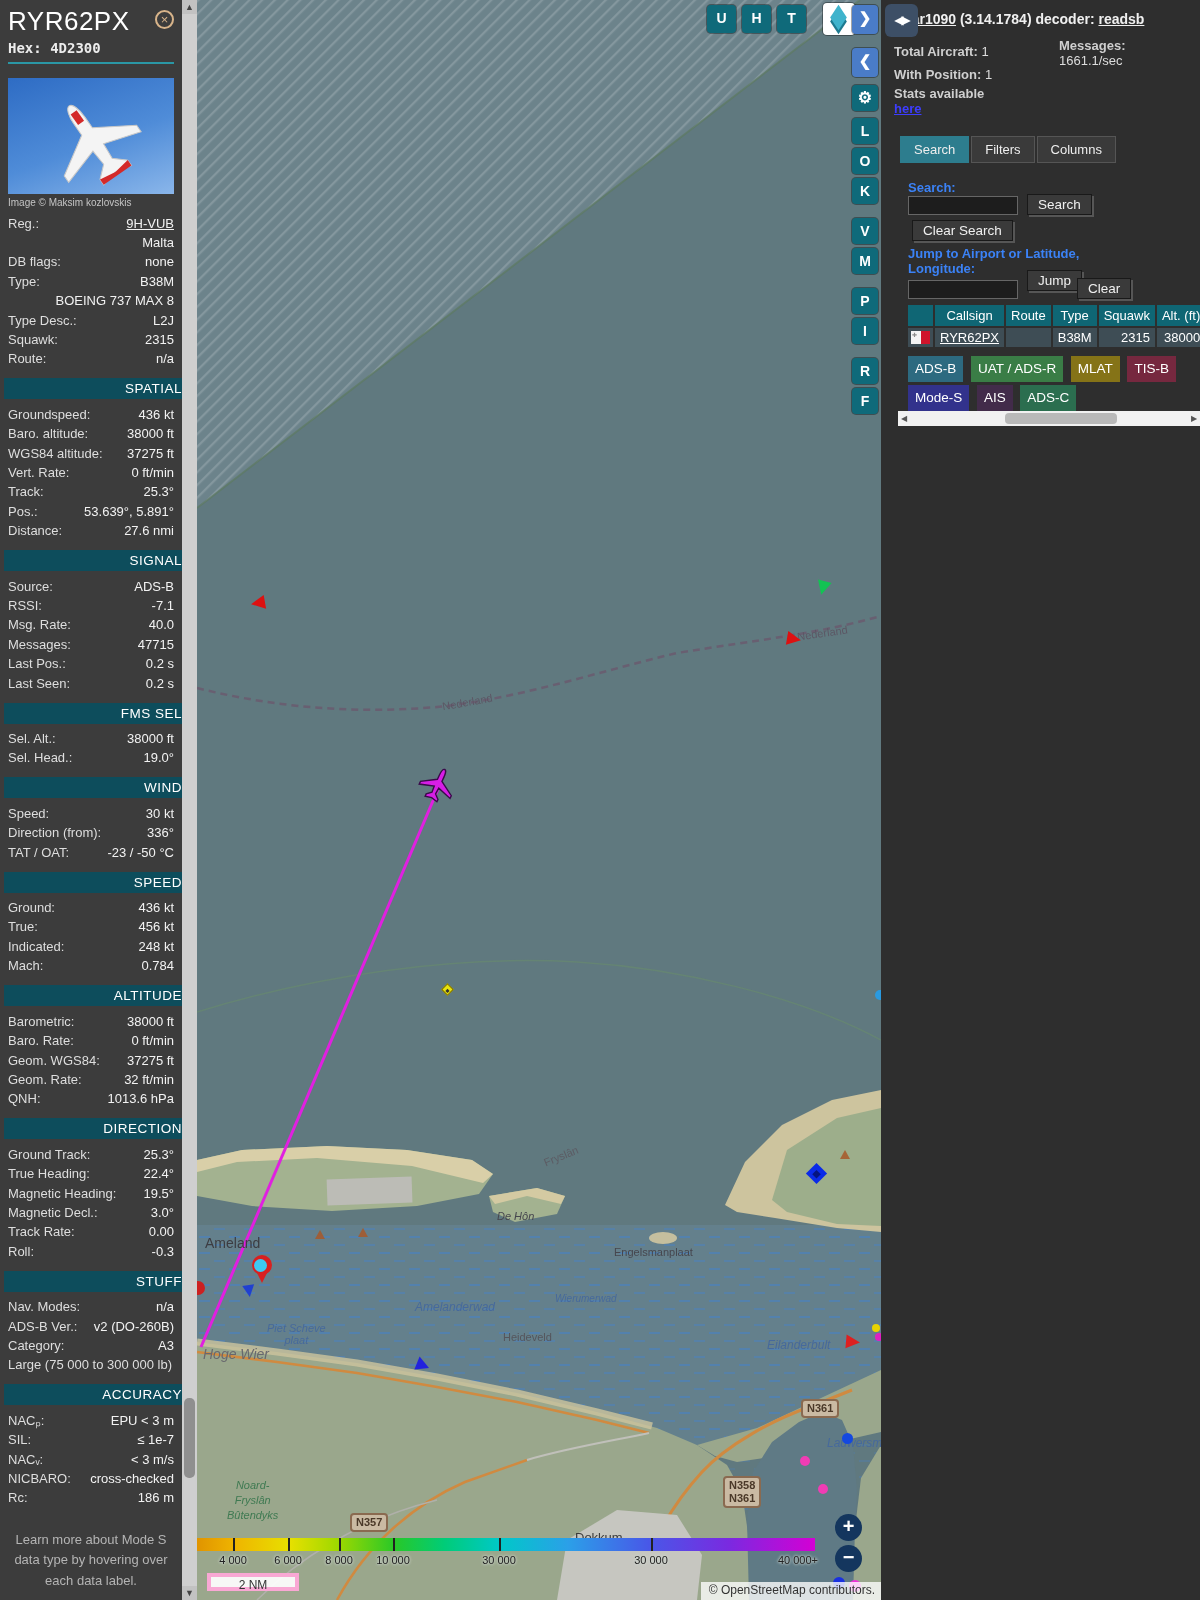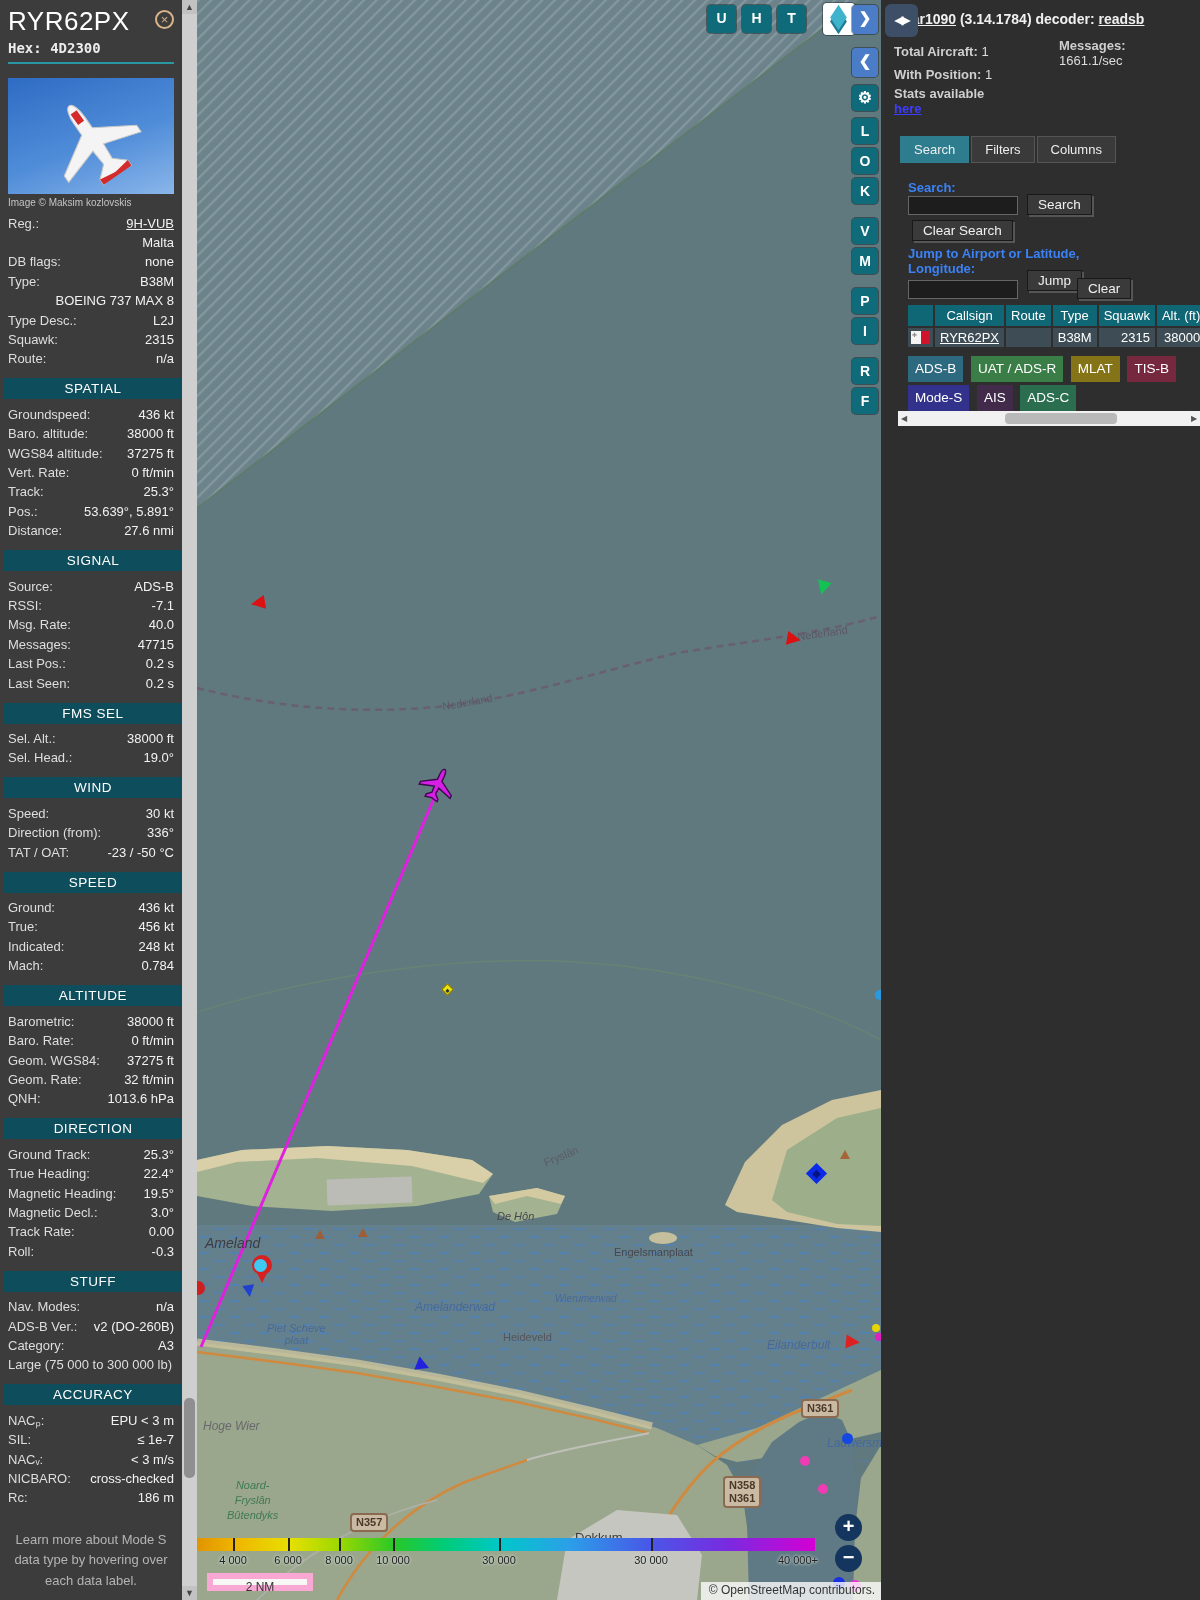--- a/index.html
+++ b/index.html
@@ -19,21 +19,21 @@
   #sb-hex { font-family:"DejaVu Sans Mono", monospace; font-weight:bold; font-size:14px; margin-top:3px; color:#ececec;}
   #sb-rule { border-bottom:2px solid #2a97a5; margin-top:6px; }
   #photo { position:relative; margin:14px 8px 0 8px; width:166px; height:116px;
            background:linear-gradient(160deg,#2e6cc4 0%, #4f8cd8 55%, #8ab6ea 100%); overflow:hidden;}
   #photo svg { position:absolute; left:10px; top:8px; }
   #photo-credit { font-size:10px; color:#c4c4c4; padding:3px 8px 6px 8px; }
   .srow { display:flex; justify-content:space-between; padding:1.5px 8px; line-height:16.4px; }
   .srow .lab { color:#dedede; white-space:nowrap; }
   .srow .val { color:#f2f2f2; text-align:right; }
   .srow .val a, a.reg { color:#f2f2f2; text-decoration:underline; }
-  .sec-head { background:#0d4d5c; color:#fff; text-align:center; font-size:13.5px;
+  .sec-head { background:#0d4d5c; color:#fff; text-align:right; font-size:13.5px;
               padding:3px 0; margin:9px 0 6px 4px; letter-spacing:.5px; }
   #sb-foot { margin-top:22px; padding:0 6px; text-align:center; color:#b4b4b4; line-height:1.55; }
   #sb-scroll { position:absolute; left:182px; top:0; width:15px; height:1600px; background:#cfcfcf; }
   #sb-scroll .arr { position:absolute; left:0; width:15px; height:14px; color:#444;
                     font-size:9px; text-align:center; line-height:14px; background:#c2c2c2; cursor:pointer;}
   #sb-thumb { position:absolute; left:2px; width:11px; top:1398px; height:80px; background:#8f8f8f; border-radius:5px; cursor:pointer;}
 
   
   #map { position:absolute; left:197px; top:0; width:684px; height:1600px;
          background:#60797f; overflow:hidden; }
@@ -60,22 +60,22 @@
   #side-col { position:absolute; left:655px; top:118px; width:26px; }
   #side-col .mapbtn { position:relative; display:block; margin-bottom:4px; }
   #side-col .mapbtn:nth-of-type(3), #side-col .mapbtn:nth-of-type(5),
   #side-col .mapbtn:nth-of-type(7) { margin-bottom:14px; }
   #colorbar { position:absolute; left:0px; top:1538px; width:618px; height:13px;
     background:linear-gradient(to right,#e09400 0%,#efb400 6%,#e7e000 15%,#9cd800 23%,
       #28c828 32%,#00cc78 40%,#00c8c8 49%,#2ba0e8 60%,#4858e8 73%,#7a2ae0 86%,#d400d4 100%);}
   .cbtick { position:absolute; top:0; width:2px; height:13px; background:#222; }
   .cblab { position:absolute; top:1554px; transform:translateX(-50%); font-size:11px; color:#222;
            text-shadow:0 0 3px #cfd8d2, 0 0 3px #cfd8d2; white-space:nowrap; }
-  #scalebox { position:absolute; left:10px; top:1573px; width:106px; height:18px;
-              background:rgba(255,255,255,.92); border:6px solid #f9a8d4; color:#333;
+  #scalebox { position:absolute; left:10px; top:1573px; width:92px; height:18px;
+              background:rgba(255,255,255,.92); border:4px solid #f9a8d4; color:#333;
               font-size:12px; text-align:center; line-height:16px; }
   #attrib { position:absolute; right:0; top:1582px; height:18px; background:rgba(255,255,255,.78);
             color:#333; font-size:12px; padding:1px 6px 0 8px; }
   .zoombtn { position:absolute; left:638px; width:27px; height:27px; border-radius:50%;
              background:#14365e; color:#fff; font-size:20px; font-weight:bold; text-align:center;
              line-height:25px; cursor:pointer; }
   .pin { position:absolute; }
 
   
   #panel { position:absolute; left:881px; top:0; width:319px; height:1600px;
@@ -435,31 +435,31 @@
       <path d="M330,1460 C370,1448 420,1440 452,1433" fill="none" stroke="#c0c0ba" stroke-width="2"></path>
       <path d="M60,1600 C100,1560 160,1520 240,1500" fill="none" stroke="#b0b0aa" stroke-width="1.5"></path>
       <path d="M360,1600 L370,1540 L420,1510 L480,1515 L505,1555 L500,1600 Z" fill="#c6c6c0"></path>
       <path d="M0,688 C80,708 160,714 240,707 C320,699 400,672 480,653 C560,640 620,634 684,616" fill="none" stroke="#6a5a6e" stroke-width="2.5" stroke-dasharray="7,5" opacity="0.85"></path>
       <line x1="241" y1="789" x2="4" y2="1347" stroke="#e020e0" stroke-width="3"></line>
     </svg>
 
     <div class="maplabel border-label" style="left:245px;top:696px;transform:rotate(-10deg)">Nederland</div>
     <div class="maplabel border-label" style="left:600px;top:627px;transform:rotate(-8deg)">Nederland</div>
     <div class="maplabel" style="left:346px;top:1150px;font-size:11px;color:#5c5c64;transform:rotate(-22deg)">Fryslân</div>
-    <div class="maplabel" style="left:8px;top:1235px;font-size:14px;font-style:italic;color:#3c3c42">Ameland</div>
+    <div class="maplabel" style="left:8px;top:1235px;font-size:14px;color:#3c3c42">Ameland</div>
     <div class="maplabel" style="left:300px;top:1210px;font-size:11px;font-style:italic;color:#46464e">De Hôn</div>
     <div class="maplabel" style="left:417px;top:1246px;font-size:11px;color:#46464e">Engelsmanplaat</div>
     <div class="maplabel" style="left:306px;top:1331px;font-size:11px;color:#55555c">Heideveld</div>
     <div class="maplabel water-label" style="left:218px;top:1300px;font-size:12px">Amelanderwad</div>
     <div class="maplabel water-label" style="left:358px;top:1293px;font-size:10px">Wierumerwad</div>
     <div class="maplabel water-label" style="left:70px;top:1322px;font-size:11px;text-align:center">Piet Scheve
 plaat</div>
     <div class="maplabel water-label" style="left:570px;top:1338px;font-size:12px">Eilanderbult</div>
     <div class="maplabel water-label" style="left:630px;top:1436px;font-size:12px">Lauwersmeer</div>
-    <div class="maplabel" style="left:6px;top:1419px;font-size:12px;font-style:italic;color:#68686e">Hoge Wier</div>
+    <div class="maplabel" style="left:6px;top:1346px;font-size:14px;font-style:italic;color:#68686e">Hoge Wier</div>
     <div class="maplabel green-label" style="left:30px;top:1478px;font-size:11px;text-align:center;line-height:15px">Noard-
 Fryslân
 Bûtendyks</div>
     <div class="maplabel" style="left:378px;top:1530px;font-size:13px;color:#3a3a3a">Dokkum</div>
 
     <div class="shield" style="left:153px;top:1513px">N357</div>
     <div class="shield" style="left:526px;top:1476px">N358
 N361</div>
     <div class="shield" style="left:604px;top:1399px">N361</div>
 

